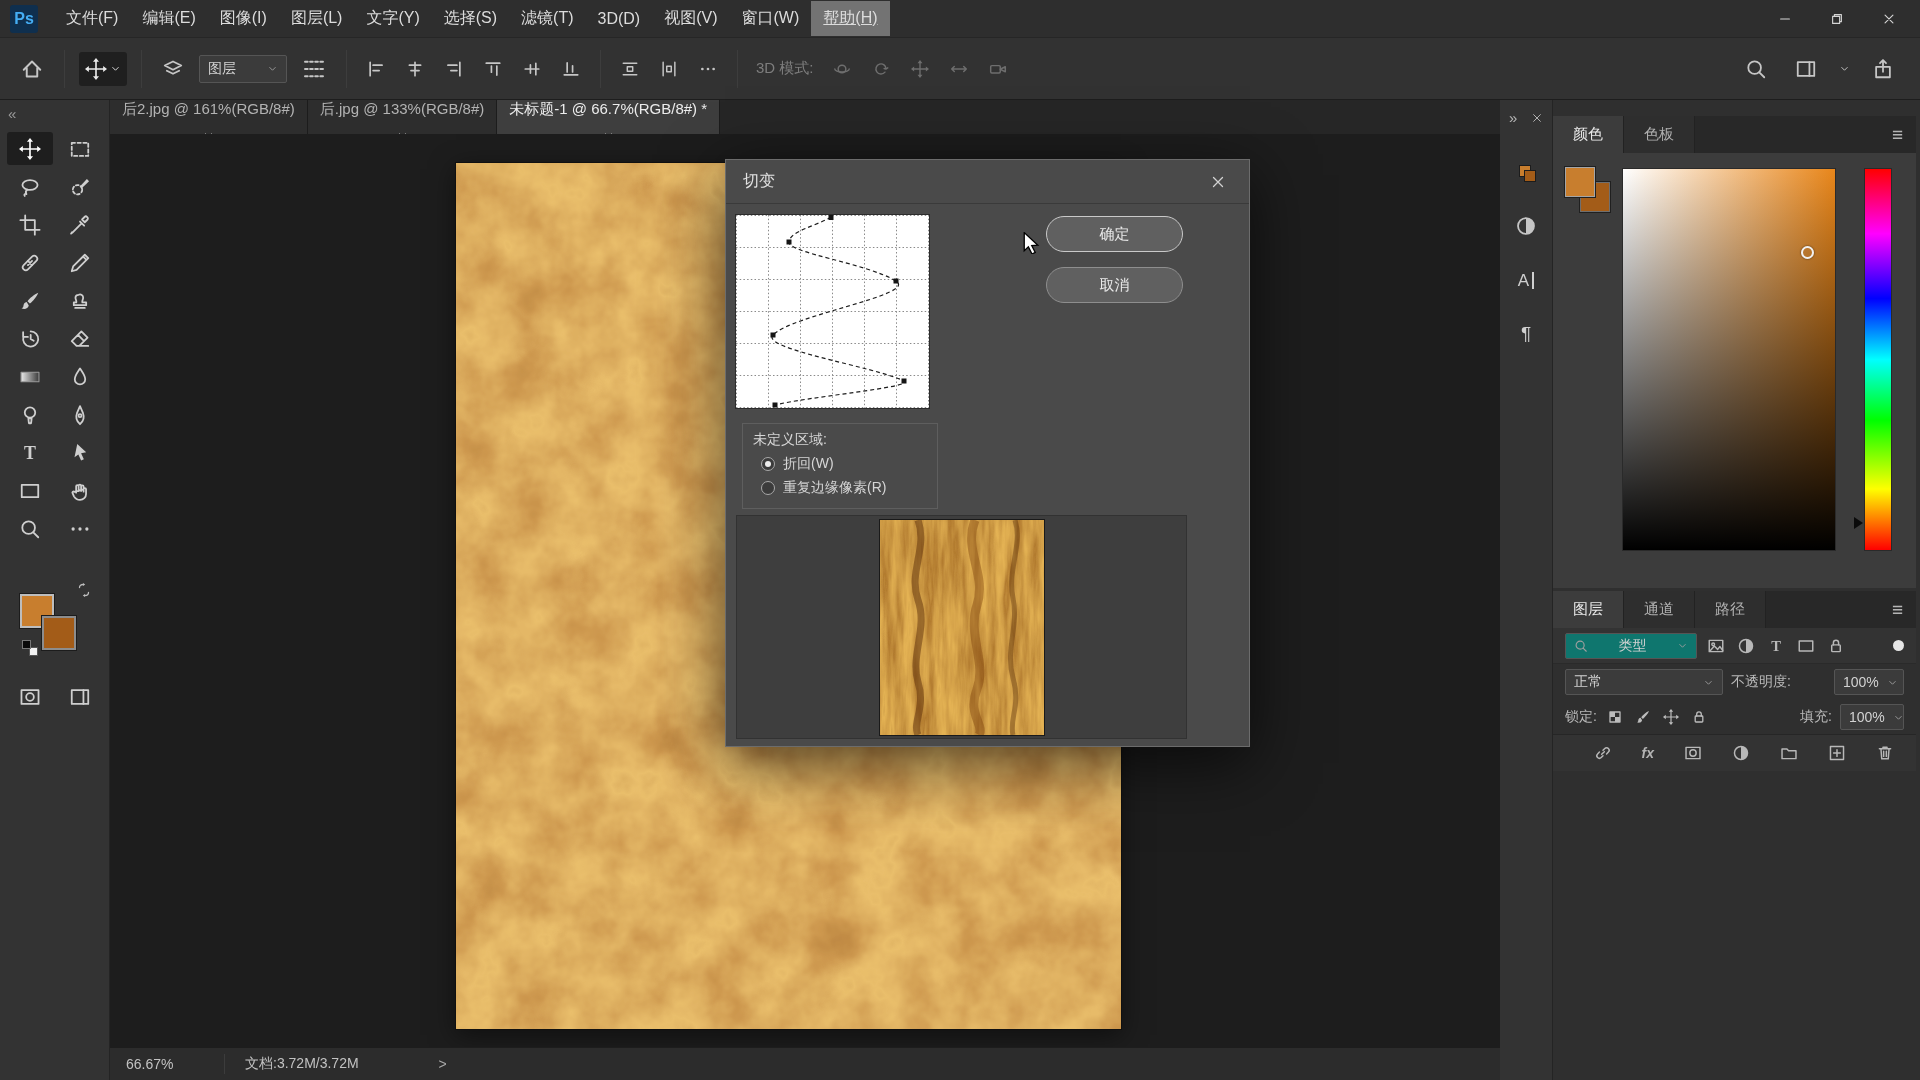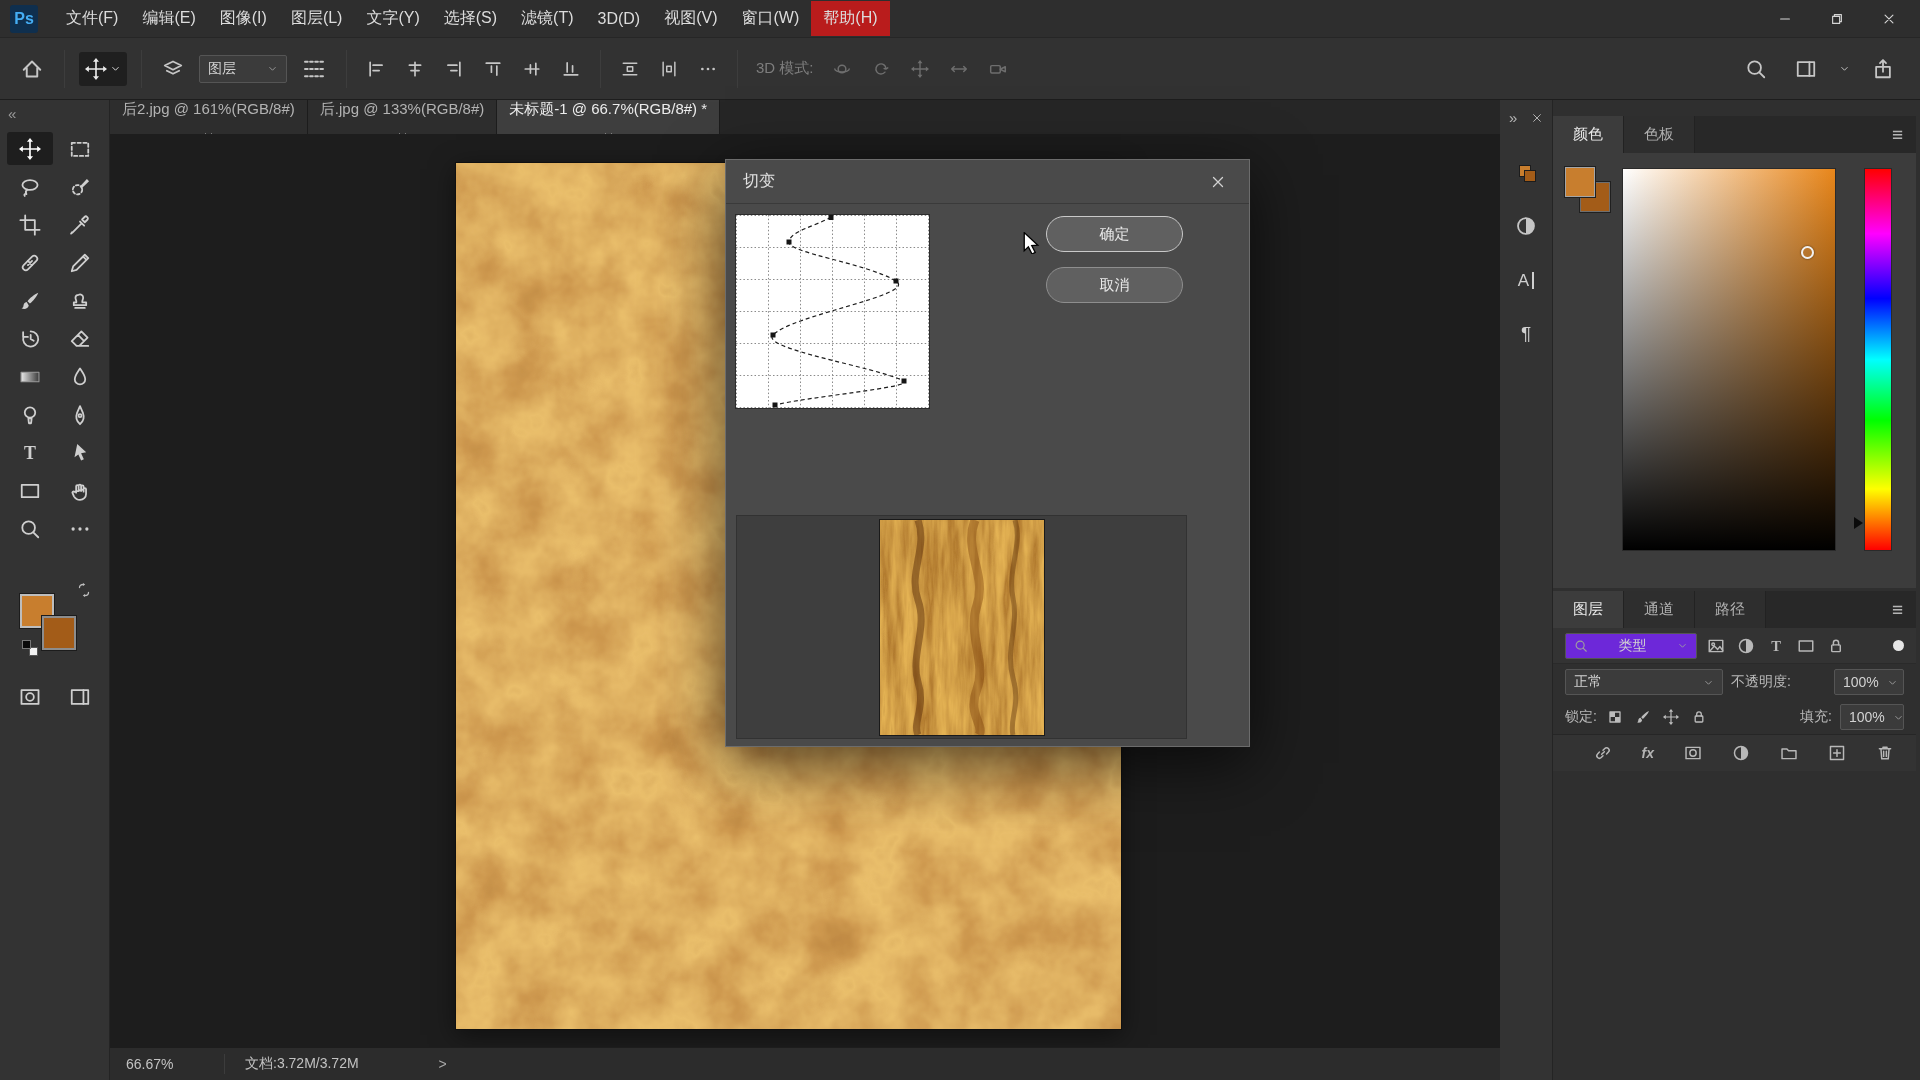--- a/index.html
+++ b/index.html
@@ -12,21 +12,21 @@
   .ic{width:22px;height:22px;fill:none;stroke:currentColor;stroke-width:1.3;stroke-linecap:round;stroke-linejoin:round;flex:none;}
   .ic.s18{width:18px;height:18px}.ic.s16{width:16px;height:16px}.ic.s14{width:14px;height:14px}
   .ic.s12{width:12px;height:12px}.ic.s11{width:11px;height:11px}.ic.s24{width:24px;height:24px}
   .r90{transform:rotate(90deg)}.rm90{transform:rotate(-90deg)}.flip{transform:scaleX(-1)}
 
   
   .menubar{position:absolute;top:0;left:0;right:0;height:37px;background:#2e2e2e;display:flex;align-items:center;padding:0 10px;}
   .pslogo{width:28px;height:28px;border-radius:3px;background:#0f2f4e;color:#45aef5;font-weight:bold;font-size:16px;
           display:flex;align-items:center;justify-content:center;margin-right:16px;flex:none;}
   .mi{padding:7px 12px;font-size:16px;color:#dcdcdc;white-space:nowrap;}
-  .mi.hl{background:#b91c1c;}
+  .mi.hl{background:#737373;text-decoration:underline;}
   .wincontrols{margin-left:auto;display:flex;gap:10px;}
   .wbtn{width:42px;height:28px;display:flex;align-items:center;justify-content:center;background:none;border:none;color:#d5d5d5;}
 
   
   .optionsbar{position:absolute;top:37px;left:0;right:0;height:63px;background:#323232;border-top:1px solid #262626;
               border-bottom:1px solid #1d1d1d;display:flex;align-items:center;padding:0 14px;gap:9px;}
   .vsep{width:1px;height:38px;background:#252525;border-right:1px solid #3d3d3d;margin:0 5px;flex:none;}
   .ob{background:none;border:none;color:#c6c6c6;display:flex;align-items:center;gap:3px;padding:6px;}
   .ob.active{background:#1f1f1f;border-radius:3px;color:#eaeaea;}
   .ob.dis{color:#6e6e6e;}
@@ -96,21 +96,21 @@
   .sbbox{position:absolute;left:69px;top:15px;width:214px;height:383px;border:1px solid #2a2a2a;
          background:linear-gradient(to top,#000000,rgba(0,0,0,0)),linear-gradient(to right,#ffffff,#e8861a);}
   .picker{position:absolute;left:178px;top:77px;width:13px;height:13px;border:2px solid #f0f0f0;border-radius:50%;
           box-shadow:0 0 2px rgba(0,0,0,.7);}
   .huestrip{position:absolute;left:311px;top:15px;width:28px;height:383px;border:1px solid #2a2a2a;
             background:linear-gradient(180deg,#ff0000,#ff00ff 17%,#0000ff 34%,#00ffff 50%,#00ff00 66%,#ffff00 84%,#ff0000);}
   .huemark{position:absolute;left:-11px;top:348px;width:0;height:0;border:6px solid transparent;border-left:9px solid #0b0b0b;}
 
   .lrow{display:flex;align-items:center;padding:0 12px;gap:8px;flex:none;}
   .filterrow{height:36px;background:#333333;border-bottom:1px solid #2a2a2a;}
-  .typesel{width:132px;height:26px;background:#6d28d9;}
+  .typesel{width:132px;height:26px;background:#0f766e;}
   .picn{color:#b8b8b8;background:none;border:none;display:flex;align-items:center;padding:2px;}
   .fdot{width:11px;height:11px;border-radius:50%;background:#e6e6e6;margin-left:auto;flex:none;}
   .blendrow{height:36px;}
   .blendsel{width:158px;height:26px;}
   .opsel{width:70px;height:26px;margin-left:auto;}
   .fillsel{width:64px;height:26px;margin-left:auto;}
   .plbl{font-size:14px;color:#b9b9b9;white-space:nowrap;}
   .lockrow{height:34px;}
   .lockrow .picn{color:#bdbdbd;}
   .llist{flex:1;background:#383838;border-top:1px solid #2b2b2b;overflow:hidden;}
@@ -902,20 +902,31 @@
           <rect x="92.5" y="0" width="5" height="5"></rect>
           <rect x="50.5" y="24.5" width="5" height="5"></rect>
           <rect x="157.5" y="63.5" width="5" height="5"></rect>
           <rect x="34.5" y="117.5" width="5" height="5"></rect>
           <rect x="165.5" y="163.5" width="5" height="5"></rect>
           <rect x="36.5" y="187.5" width="5" height="5"></rect>
         </g>
       </svg>
       <button class="dbtn ok">确定</button>
       <button class="dbtn cancel">取消</button>
+      <div class="radiogrp">
+        <div class="glabel">未定义区域:</div>
+        <label class="radio">
+          <span class="rb checked"></span>
+          <span>折回(W)</span>
+        </label>
+        <label class="radio">
+          <span class="rb"></span>
+          <span>重复边缘像素(R)</span>
+        </label>
+      </div>
       <div class="prevarea">
         <svg class="wood" width="164" height="215" viewBox="0 0 164 215">
           <rect width="164" height="215" fill="#9c5512"></rect>
           <rect width="164" height="215" filter="url(#f-wood)"></rect>
           <path d="M38 0c10 28-10 52 0 80s-8 56 0 82-6 40 0 53" stroke="rgba(80,35,5,0.45)" stroke-width="7" fill="none"></path>
           <path d="M95 0c-12 30 12 55 2 85s10 58 0 84 8 36 2 46" stroke="rgba(120,60,10,0.4)" stroke-width="9" fill="none"></path>
           <path d="M135 0c8 25-8 50-2 78s-8 52 0 80-4 40 0 57" stroke="rgba(70,30,0,0.35)" stroke-width="5" fill="none"></path>
         </svg>
       </div>
     </div>

